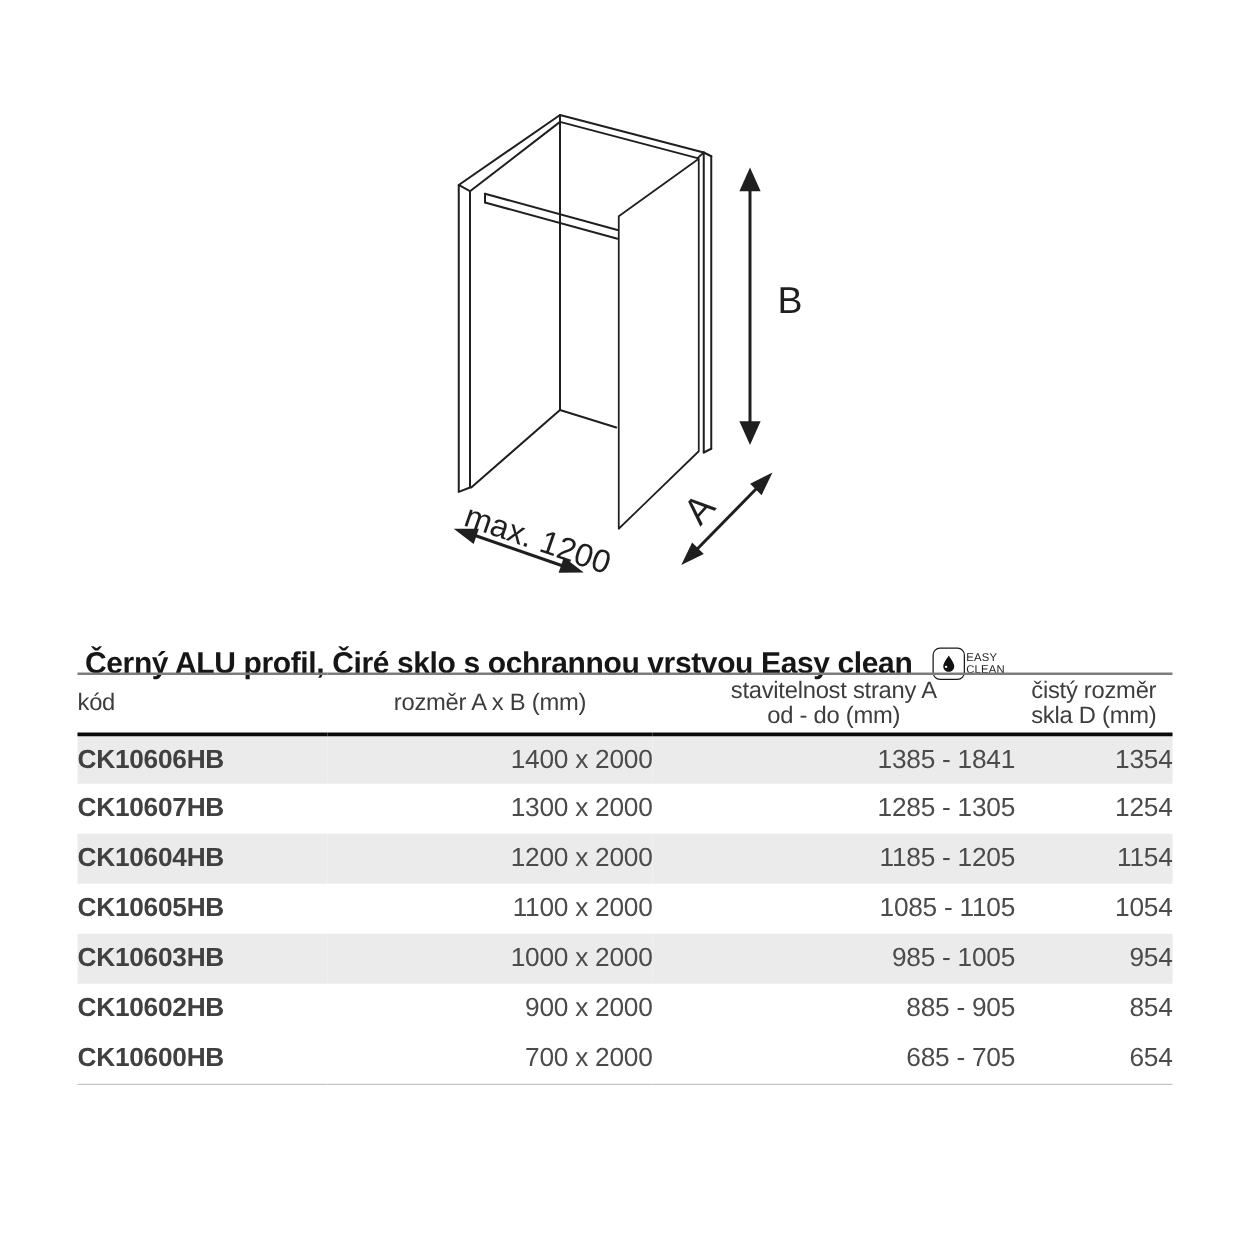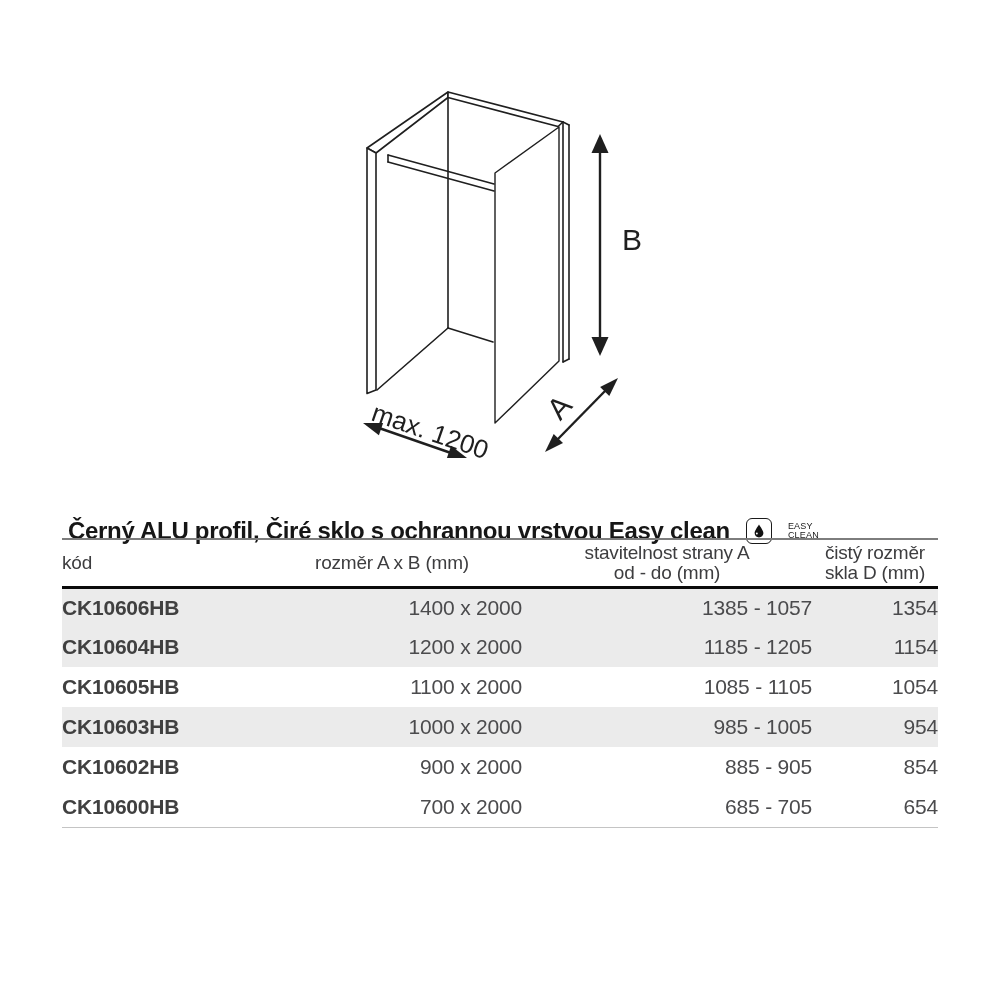--- a/index.html
+++ b/index.html
@@ -14,21 +14,21 @@
   .arrows line{stroke:#1f1f1f;stroke-width:2.4;}
   .arrows polygon{fill:#1f1f1f;stroke:none;}
   .dimlabel{font-family:"Liberation Sans",sans-serif;font-size:30px;fill:#1f1f1f;}
   .dimlabel.small{font-size:26px;}
 
   
   .titlebar{position:absolute;left:62px;top:511px;width:876px;display:flex;align-items:center;}
   .title{font-size:24px;font-weight:bold;color:#161616;margin:6px;letter-spacing:-0.3px;white-space:nowrap;}
   .badge{width:26px;height:26px;border:1.7px solid #1a1a1a;border-radius:6px;margin-left:10px;flex:0 0 auto;display:flex;align-items:center;justify-content:center;box-sizing:border-box;}
   .badge svg{width:20px;height:20px;display:block;}
-  .badge-text{margin-left:16px;font-size:9px;line-height:9.5px;color:#1a1a1a;letter-spacing:0.2px;}
+  .badge-text{margin-left:1px;font-size:9px;line-height:9.5px;color:#1a1a1a;letter-spacing:0.2px;}
   .badge-text span{display:block;}
 
   
   .tblwrap{position:absolute;left:62px;top:538px;width:876px;}
   table{border-collapse:collapse;table-layout:fixed;width:876px;}
   col.w0{width:200px;}col.w1{width:260px;}col.w2{width:290px;}col.w3{width:126px;}
   thead tr{height:48px;border-top:2px solid #7d7d7d;border-bottom:3px solid #0a0a0a;}
   th{font-weight:normal;font-size:19px;color:#3d3d3f;padding:0;vertical-align:middle;text-align:center;letter-spacing:-0.2px;}
   th.h0{text-align:left;}
   th .hl{display:block;line-height:20px;}
@@ -133,22 +133,28 @@
           <th>
             <span class="hl">čistý rozměr</span>
             <span class="hl">skla D (mm)</span>
           </th>
         </tr>
       </thead>
       <tbody>
           <tr style="background: rgb(235, 235, 235);">
             <td class="c0">CK10606HB</td>
             <td class="cv">1400 x 2000</td>
-            <td class="cv">1385 - 1057</td>
+            <td class="cv">1385 - 1841</td>
             <td class="cv">1354</td>
+          </tr>
+          <tr>
+            <td class="c0">CK10607HB</td>
+            <td class="cv">1300 x 2000</td>
+            <td class="cv">1285 - 1305</td>
+            <td class="cv">1254</td>
           </tr>
           <tr style="background: rgb(235, 235, 235);">
             <td class="c0">CK10604HB</td>
             <td class="cv">1200 x 2000</td>
             <td class="cv">1185 - 1205</td>
             <td class="cv">1154</td>
           </tr>
           <tr>
             <td class="c0">CK10605HB</td>
             <td class="cv">1100 x 2000</td>

